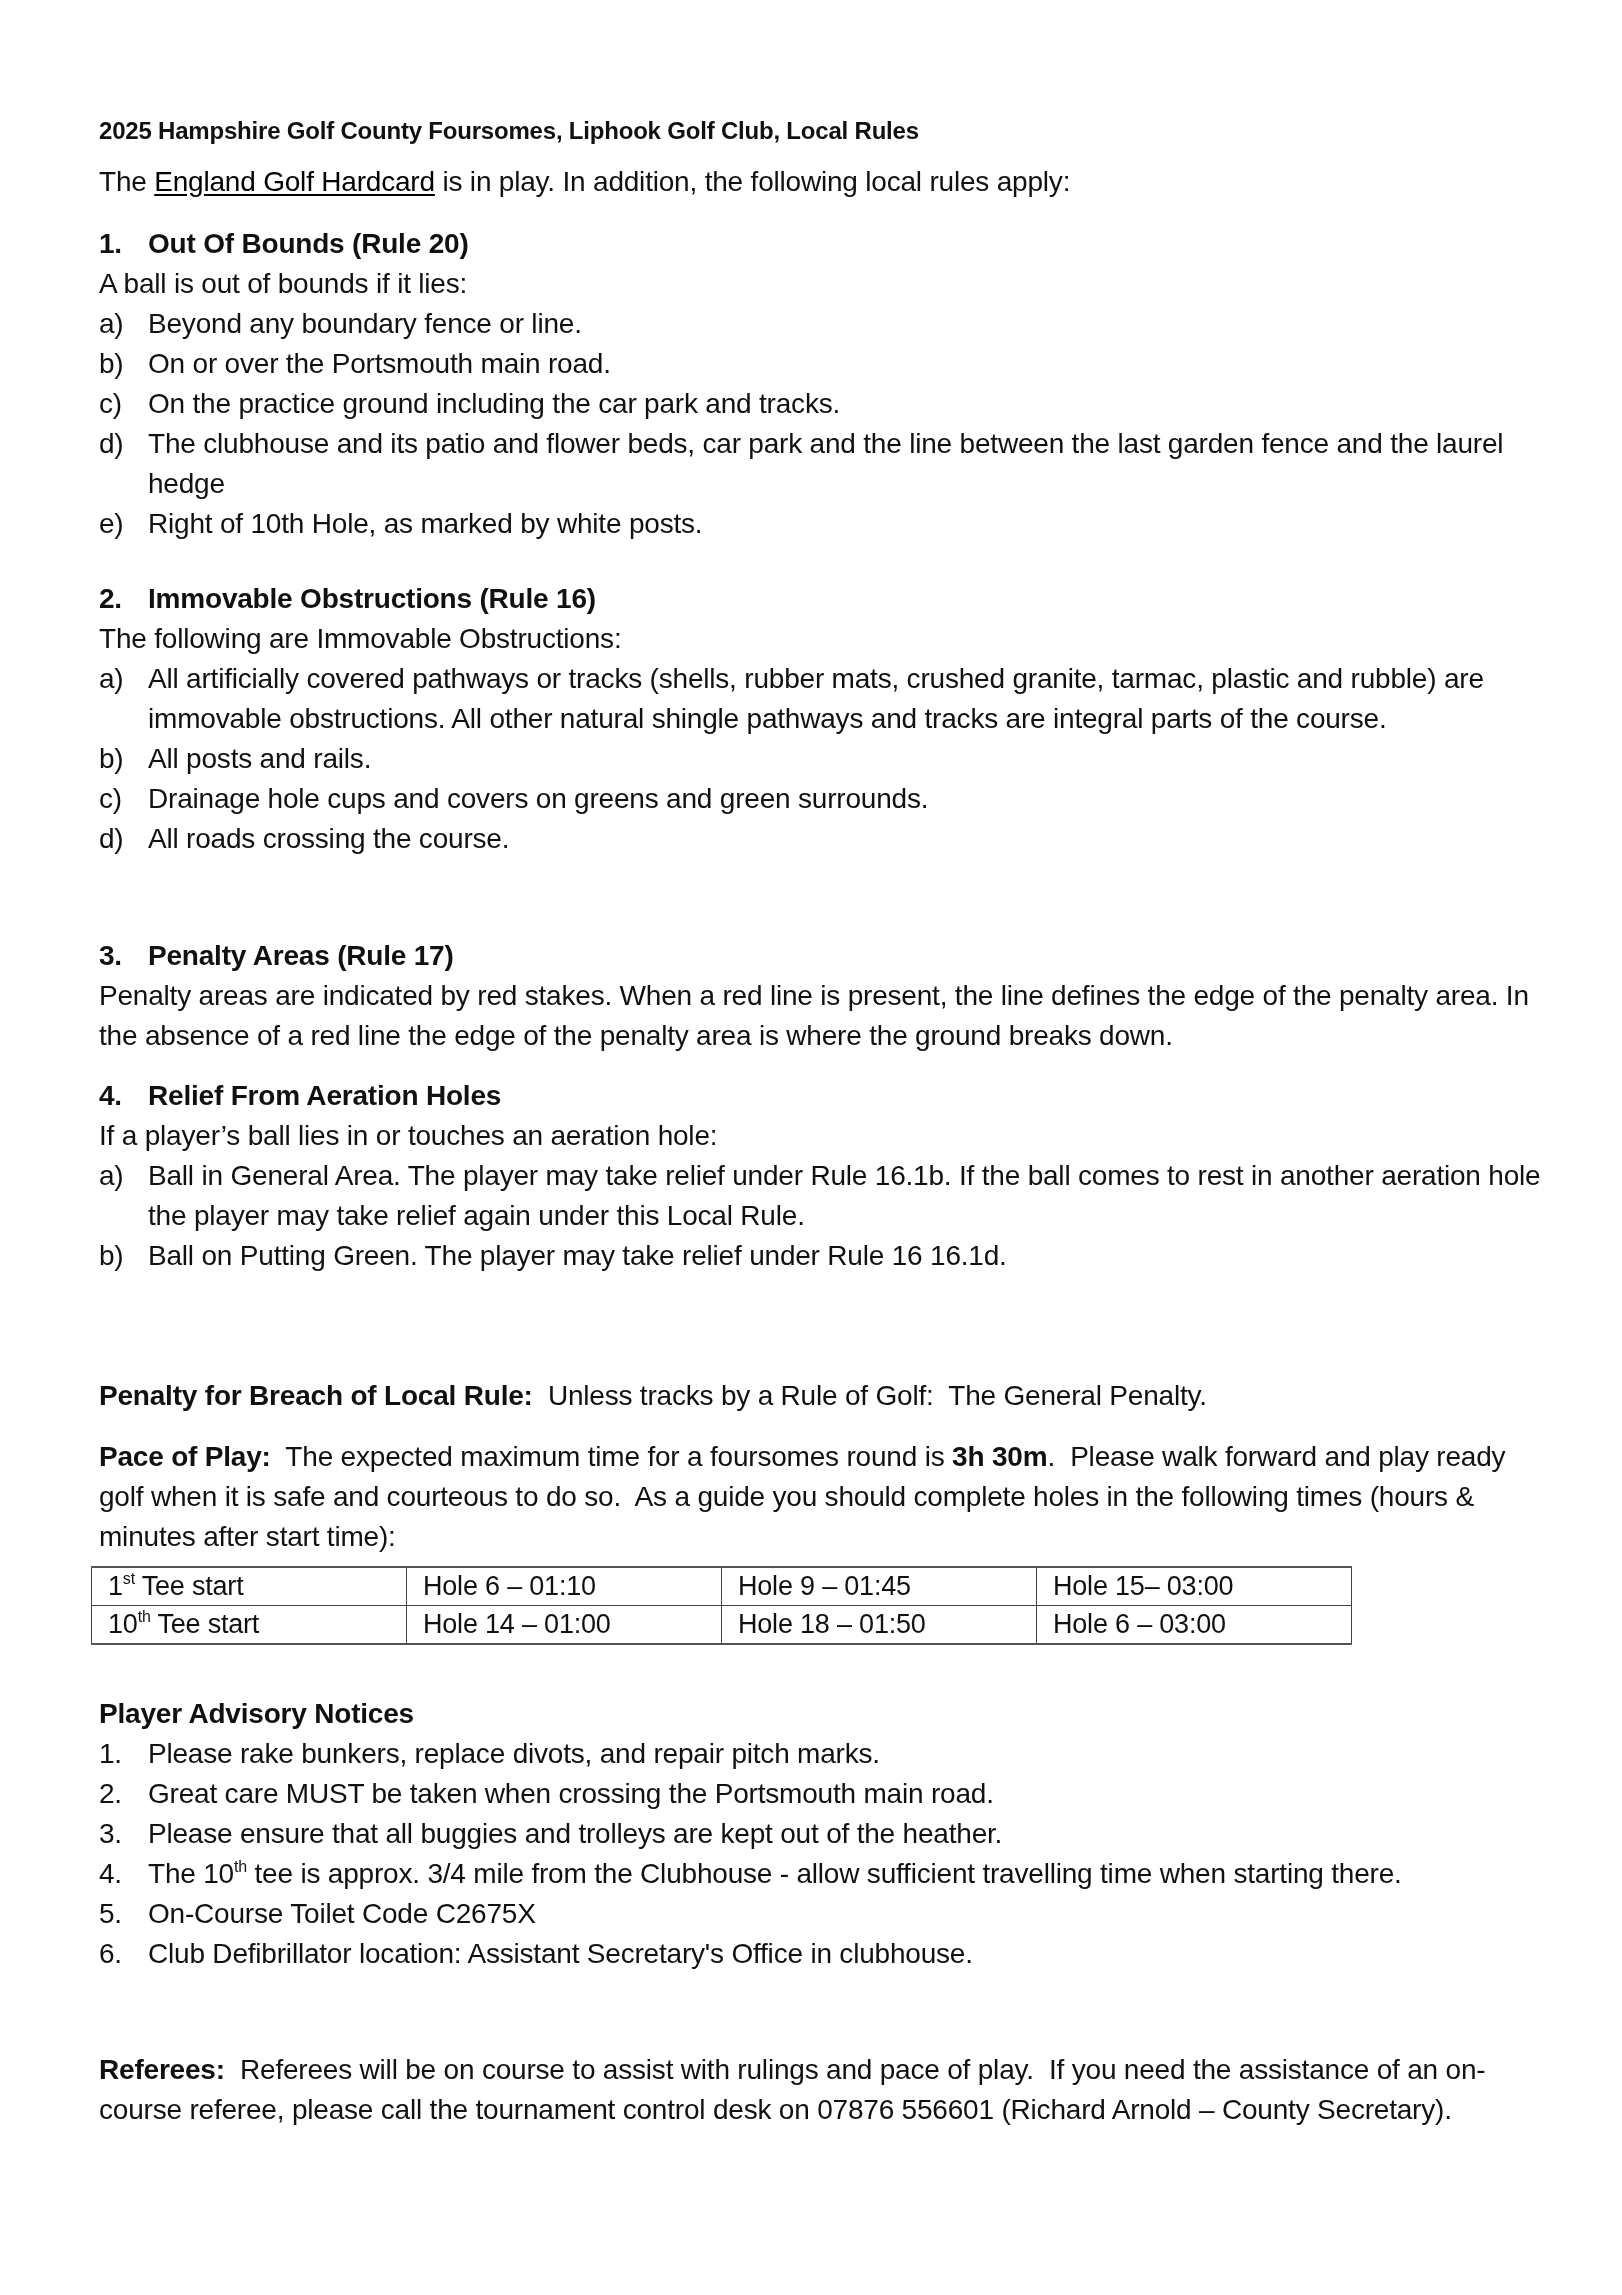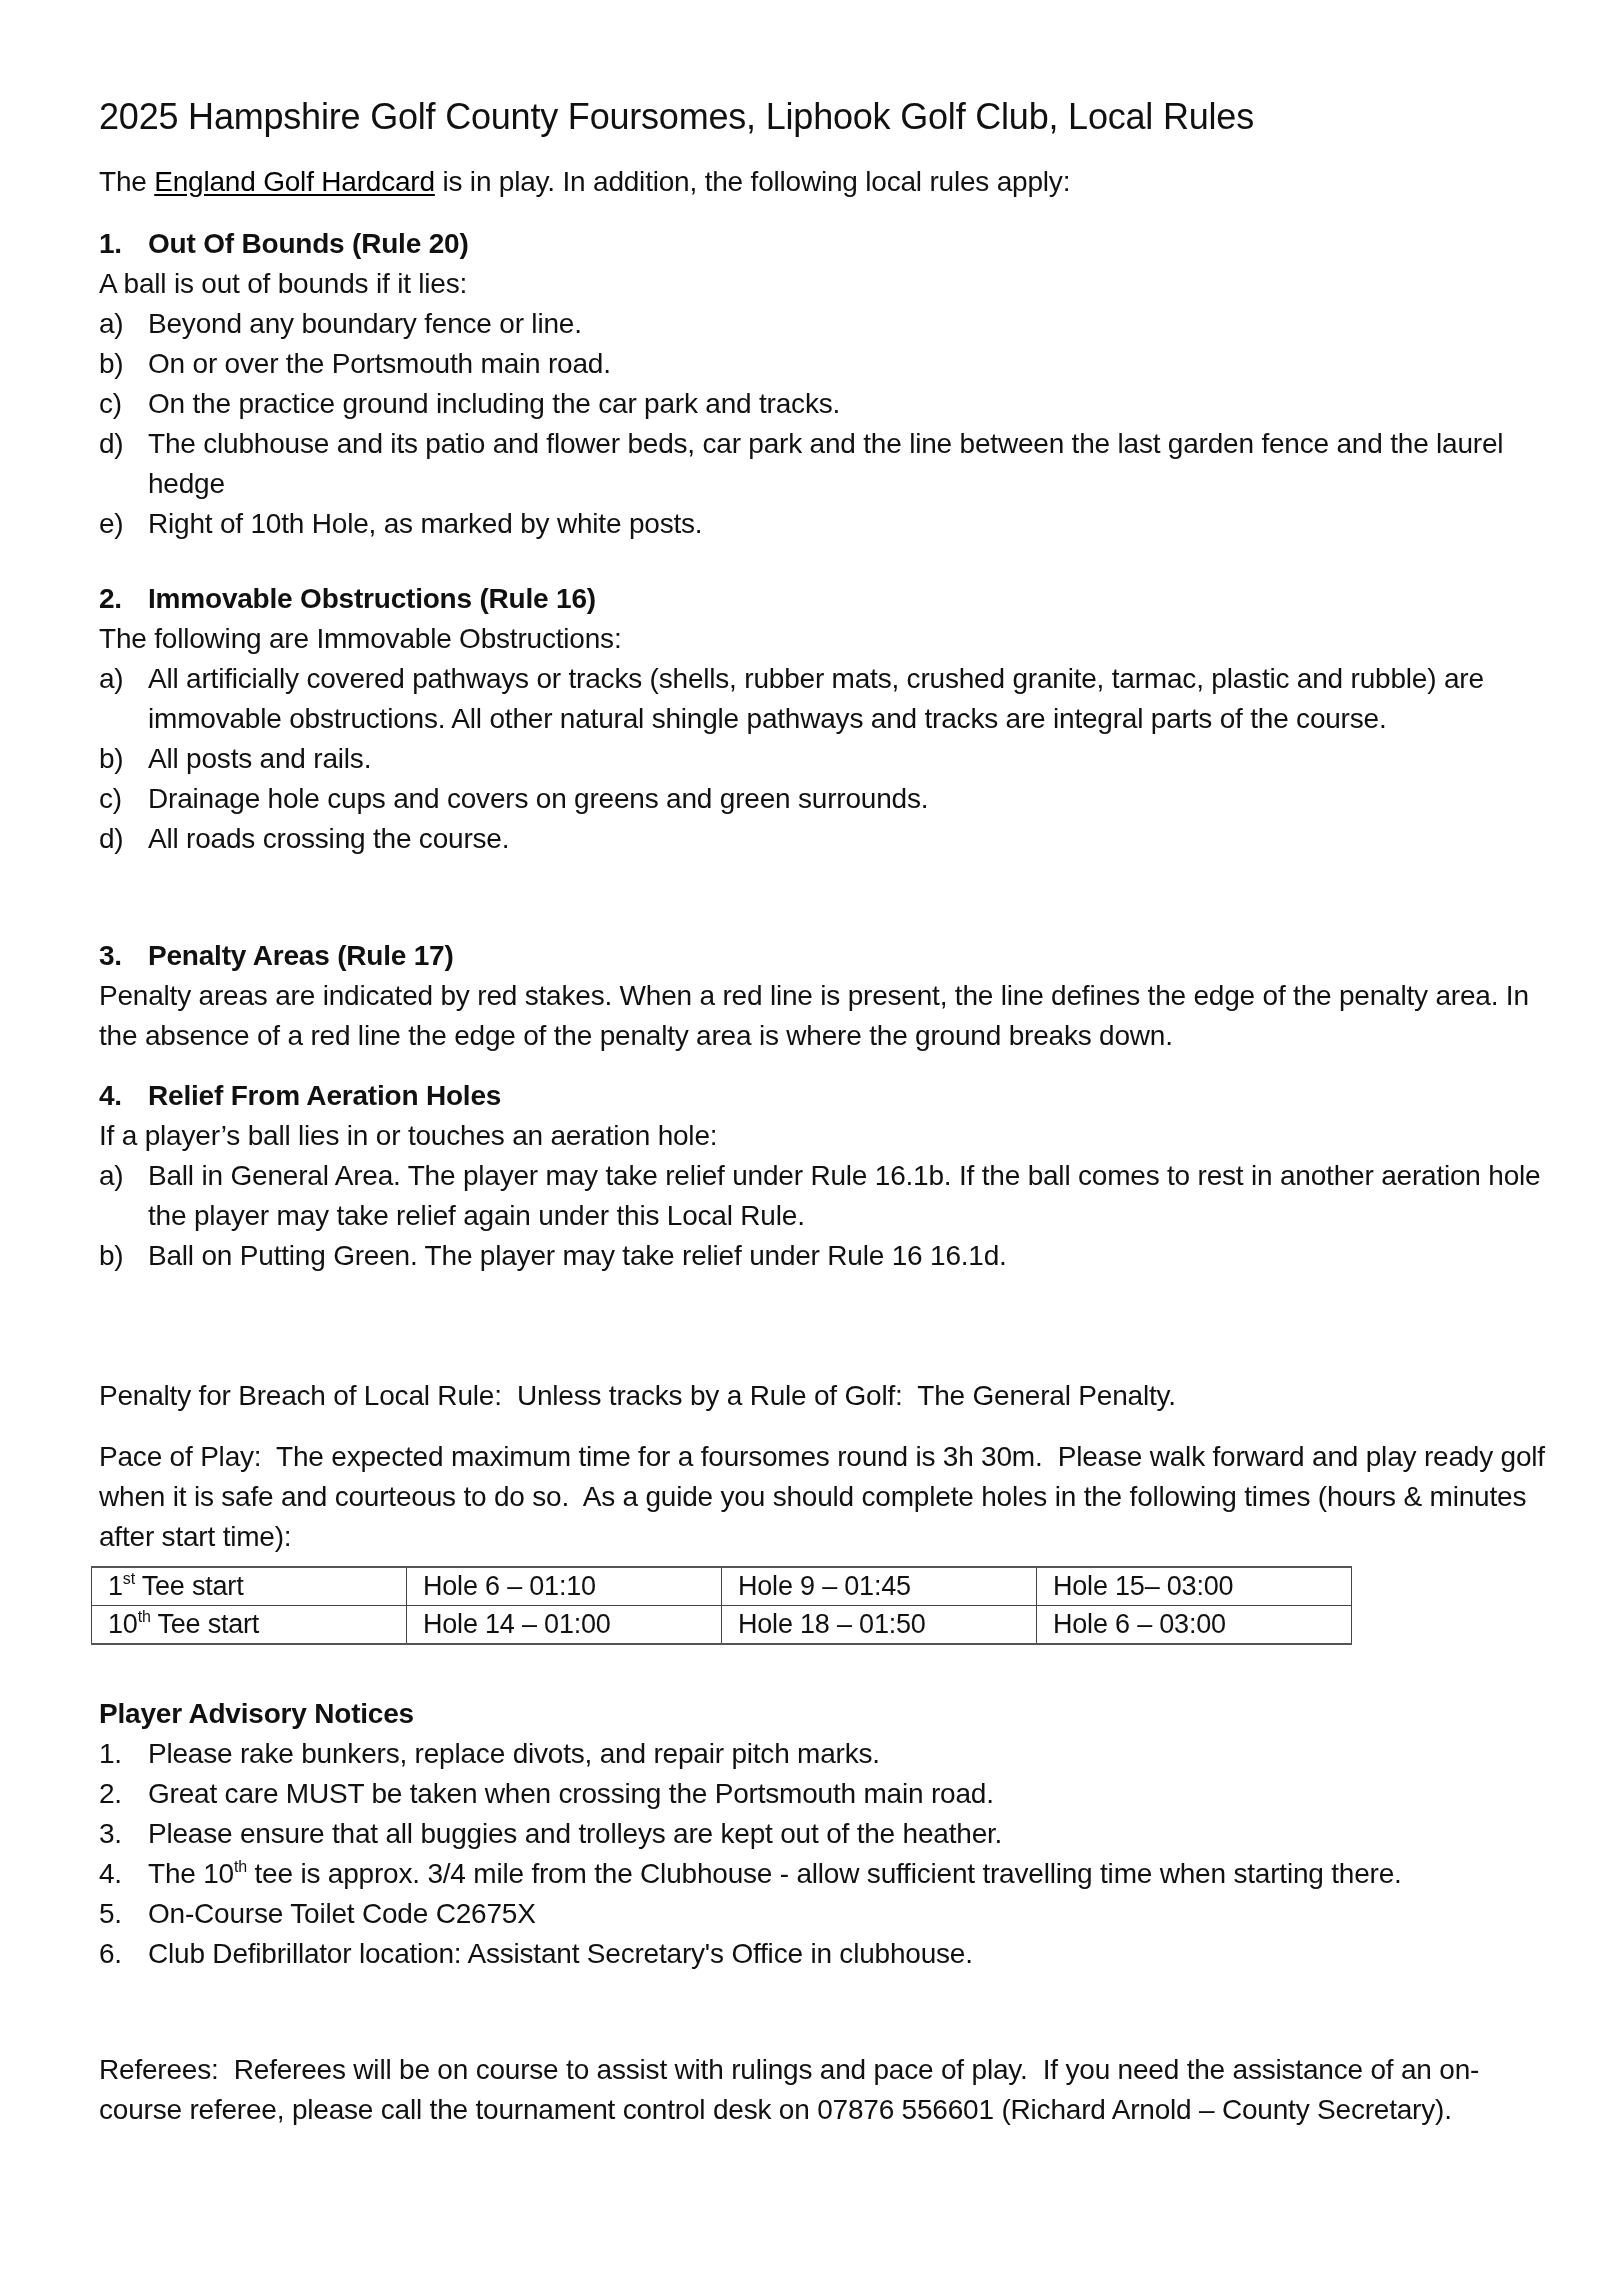--- a/index.html
+++ b/index.html
@@ -1,25 +1,25 @@
 <!DOCTYPE html>
 <html style="font-size:13px"><head>
 <meta charset="utf-8">
 <style>
   html, body { margin: 0; padding: 0; background: #ffffff; }
   body { width: 1623px; height: 2295px; position: relative; overflow: hidden;
          font-family: "Liberation Sans", "DejaVu Sans", sans-serif; color: #111; }
   .page { position: absolute; left: 99px; top: 0; width: 1444px; }
   .blk { position: absolute; left: 0; width: 1452px; font-size: 28px; line-height: 40px; letter-spacing: -0.2px; }
-  .title { font-size: 36px; font-weight: normal; line-height: 40px; letter-spacing: -0.2px; }
+  .title { font-size: 24px; font-weight: bold; line-height: 40px; letter-spacing: -0.2px; margin-top: 14px; }
   .h { font-weight: bold; }
   .li { position: relative; padding-left: 49px; }
   .li .m { position: absolute; left: 0; top: 0; }
   a.link { color: #000000; text-decoration: underline; text-underline-offset: 3.2px; }
-  b { font-weight: normal; }
+  b { font-weight: bold; }
   table.times { position: absolute; left: -8px; top: 1566px; border-collapse: collapse; font-size: 27px; letter-spacing: -0.2px; }
   table.times td { border: 1.6px solid #444; width: 290px; height: 37px; padding: 0 8px 0 16px; line-height: 37px; white-space: nowrap; }
   table.times tr:first-child td { border-top: 2.4px solid #555; }
   table.times tr:last-child td { border-bottom: 2.4px solid #555; }
   sup { font-size: 16px; line-height: 0; vertical-align: 11.4px; }
 </style>
 </head>
 <body>
 
 <div class="page">

